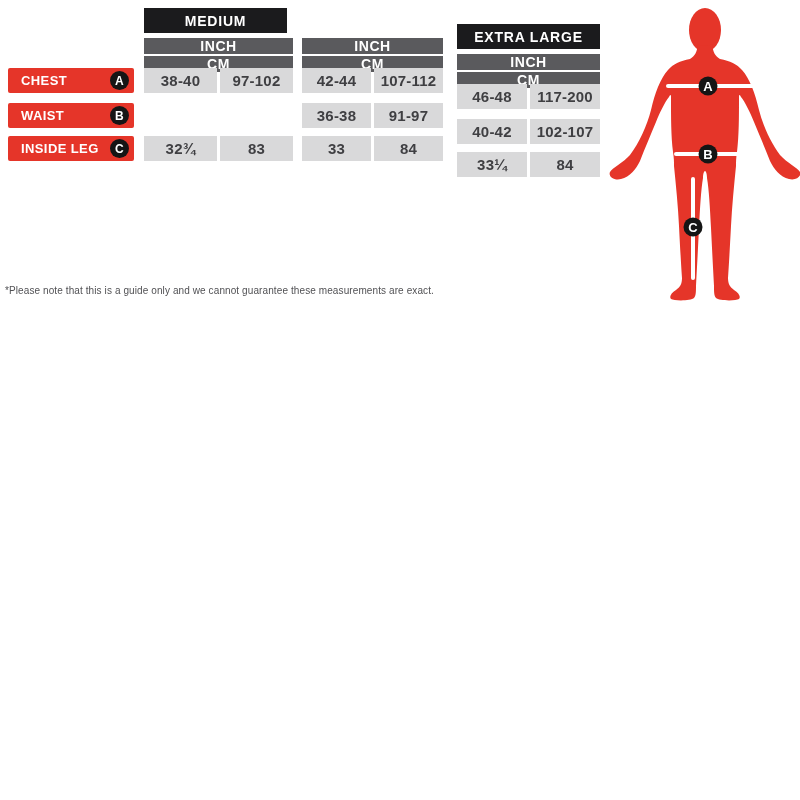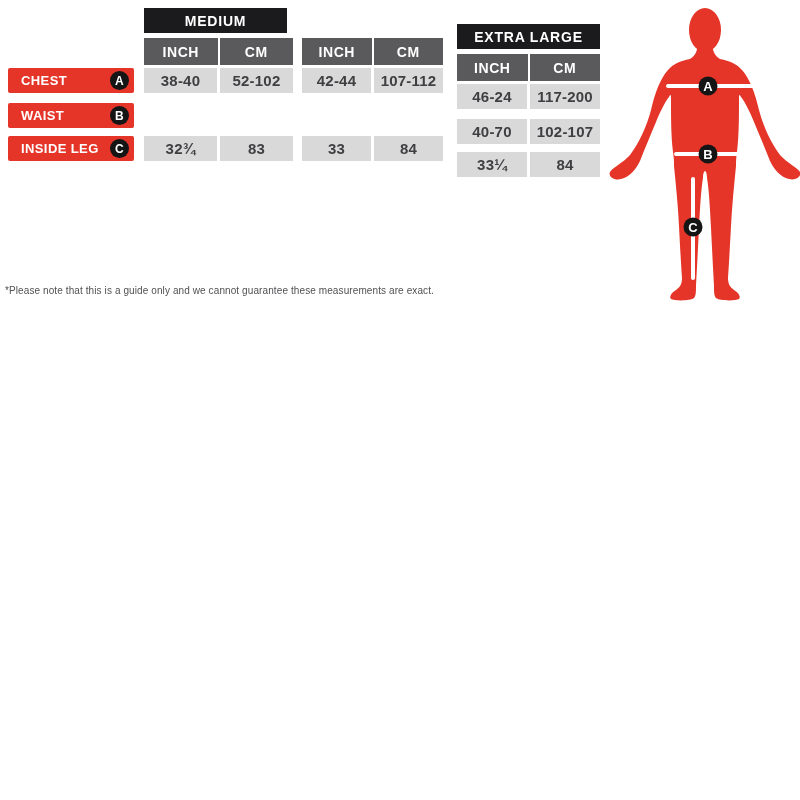--- a/index.html
+++ b/index.html
@@ -18,21 +18,21 @@
     background:#151515;color:#fff;display:flex;align-items:center;justify-content:center;
     font-size:12px;font-weight:bold;padding:0;
   }
   
   .tbl{position:absolute;top:0;height:165px;}
   .size-head{
     position:absolute;top:8px;height:25px;background:#1b1b1d;color:#fff;
     display:flex;align-items:center;justify-content:center;
     font-weight:bold;font-size:14px;letter-spacing:0.8px;
   }
-  .unit-row{position:absolute;top:38px;left:0;right:0;height:27px;display:flex;gap:2px;}
+  .unit-row{position:absolute;top:38px;left:0;right:0;height:27px;display:flex;gap:2px;flex-direction:column;}
   .unit-cell{
     flex:1;background:#5a5a5d;color:#fff;display:flex;align-items:center;justify-content:center;
     font-weight:bold;font-size:14px;letter-spacing:0.6px;
   }
   .data-row{position:absolute;left:0;right:0;height:25px;display:flex;gap:3px;}
   .data-cell{
     flex:1;background:#d9d9da;color:#3f3f42;display:flex;align-items:center;justify-content:center;
     font-weight:bold;font-size:15px;letter-spacing:0.2px;
   }
   .r1{top:68px}.r2{top:103px}.r3{top:136px}
@@ -71,55 +71,59 @@
   </div>
 
   <div class="tbl" style="left:144px;width:149px;">
     <div class="size-head" style="left:0;width:143px;">MEDIUM</div>
     <div class="unit-row">
       <div class="unit-cell">INCH</div>
       <div class="unit-cell">CM</div>
     </div>
     <div class="data-row r1">
       <div class="data-cell">38-40</div>
-      <div class="data-cell">52-102</div>
+      <div class="data-cell">97-102</div>
     </div>
     <div class="data-row r3">
       <div class="data-cell">32¾</div>
       <div class="data-cell">83</div>
     </div>
   </div>
 
   <div class="tbl" style="left:302px;width:141px;">
     <div class="unit-row">
       <div class="unit-cell">INCH</div>
       <div class="unit-cell">CM</div>
     </div>
     <div class="data-row r1">
       <div class="data-cell">42-44</div>
       <div class="data-cell">107-112</div>
     </div>
+    <div class="data-row r2">
+      <div class="data-cell">36-38</div>
+      <div class="data-cell">91-97</div>
+    </div>
     <div class="data-row r3">
       <div class="data-cell">33</div>
       <div class="data-cell">84</div>
     </div>
   </div>
 
   <div class="tbl" style="left:457px;width:143px;margin-top:16px;">
     <div class="size-head" style="left:0;right:0;">EXTRA LARGE</div>
     <div class="unit-row">
       <div class="unit-cell">INCH</div>
       <div class="unit-cell">CM</div>
     </div>
     <div class="data-row r1">
-      <div class="data-cell">46-24</div>
+      <div class="data-cell">46-48</div>
       <div class="data-cell">117-200</div>
     </div>
     <div class="data-row r2">
-      <div class="data-cell">40-70</div>
+      <div class="data-cell">40-42</div>
       <div class="data-cell">102-107</div>
     </div>
     <div class="data-row r3">
       <div class="data-cell">33¼</div>
       <div class="data-cell">84</div>
     </div>
   </div>
 
   <div class="footnote">*Please note that this is a guide only and we cannot guarantee these measurements are exact.</div>
 

